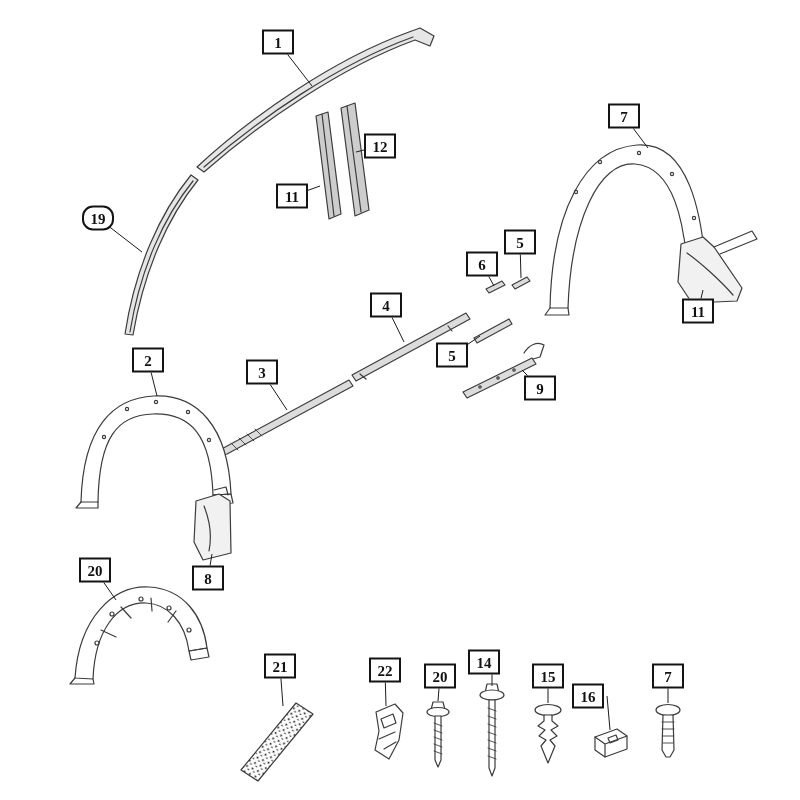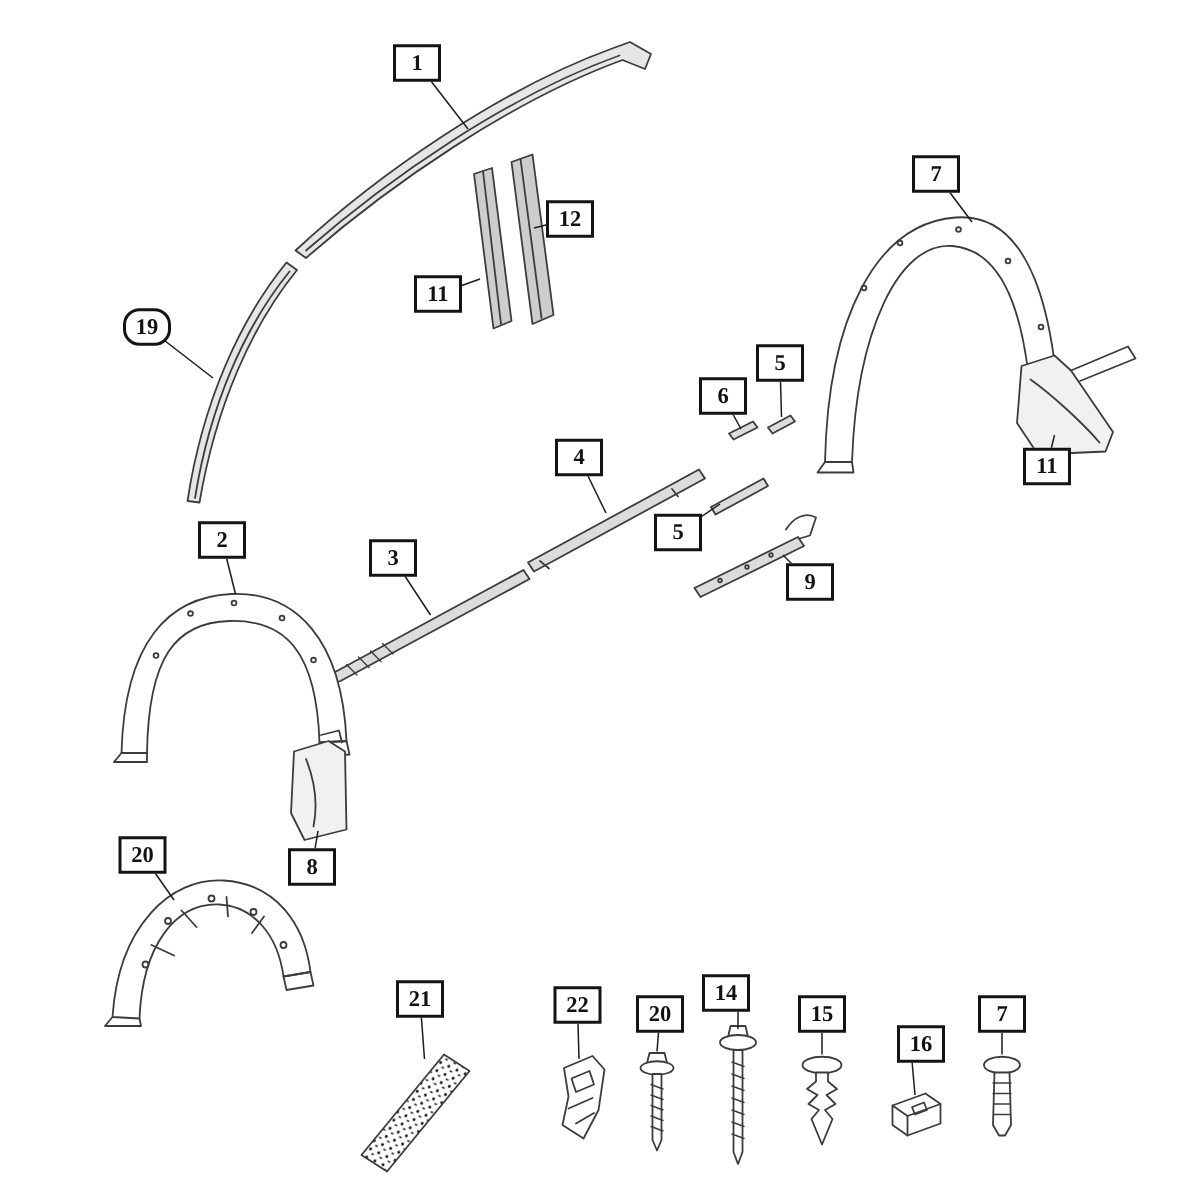--- a/index.html
+++ b/index.html
@@ -232,16 +232,16 @@
       <div class="callout" style="left: 148px; top: 360px;">2</div>
       <div class="callout" style="left: 262px; top: 372px;">3</div>
       <div class="callout" style="left: 540px; top: 388px;">9</div>
       <div class="callout" style="left: 95px; top: 570px;">20</div>
       <div class="callout" style="left: 208px; top: 578px;">8</div>
       <div class="callout" style="left: 280px; top: 666px;">21</div>
       <div class="callout" style="left: 385px; top: 670px; text-align: right;">22</div>
       <div class="callout" style="left: 440px; top: 676px;">20</div>
       <div class="callout" style="left: 484px; top: 662px;">14</div>
       <div class="callout" style="left: 548px; top: 676px;">15</div>
-      <div class="callout" style="left: 614px; top: 696px;">16</div>
+      <div class="callout" style="left: 588px; top: 696px;">16</div>
       <div class="callout" style="left: 668px; top: 676px;">7</div>
     </div>
 </div>
 
 </body></html>

